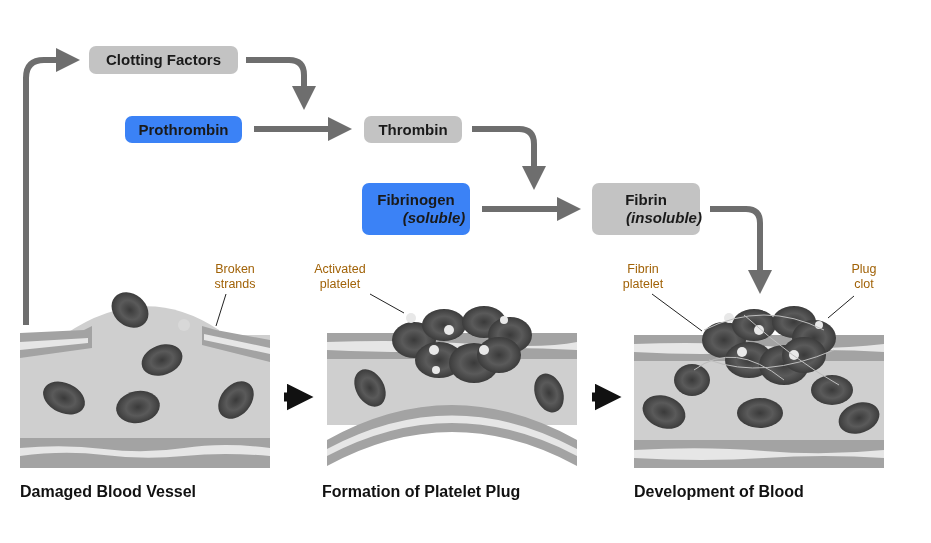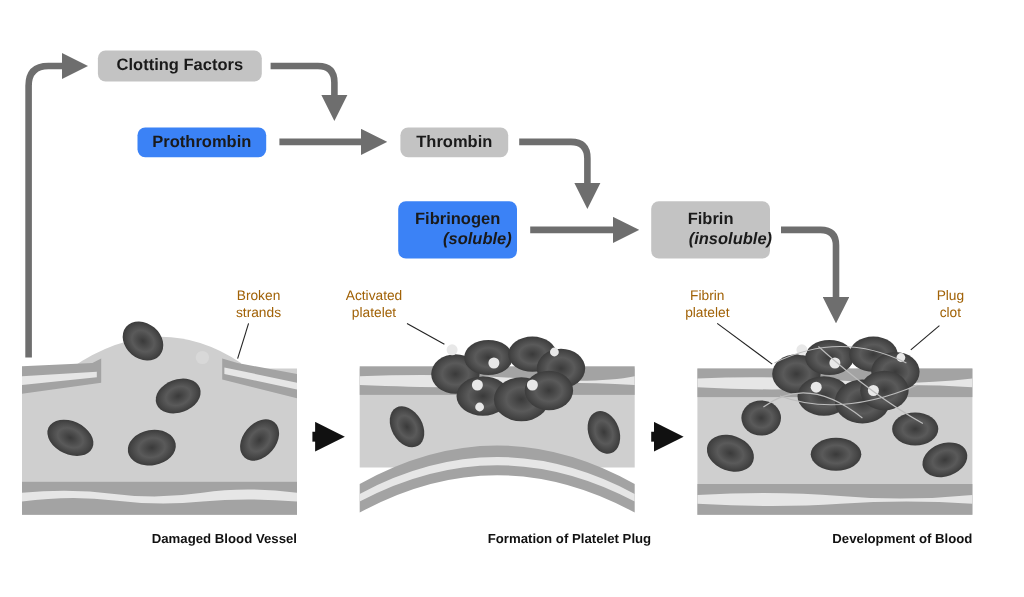--- a/index.html
+++ b/index.html
@@ -7,21 +7,21 @@
     #stage { position: absolute; left: 4px; top: 0; width: 764px; height: 543px; }
     .box {
       position: absolute; border-radius: 7px; display: flex; flex-direction: column;
       align-items: center; justify-content: center; font-weight: bold; color: #1a1a1a;
       font-size: 15px; line-height: 18px; text-align: center;
     }
     .box .sub { font-style: italic; margin-left: 36px; }
     .light { background: #c3c3c3; }
     .dark { background: #3b82f6; }
     .label { position: absolute; font-size: 12.5px; line-height: 15px; color: #a16207; text-align: center; }
-    .caption { position: absolute; font-weight: bold; font-size: 12px; color: #111; text-align: right; }
+    .caption { position: absolute; font-weight: bold; font-size: 16px; color: #111; text-align: left; }
   </style>
 </head>
 <body>
 
 <div id="stage">
 
   <svg width="931" height="543" style="position:absolute;left:0;top:0">
     <defs>
       <marker id="ah" markerWidth="4" markerHeight="4" refX="2" refY="2" orient="auto" markerUnits="strokeWidth">
         <path d="M0,0 L4,2 L0,4 z" fill="#6e6e6e"></path>

